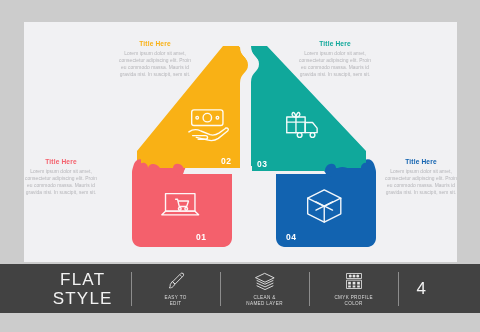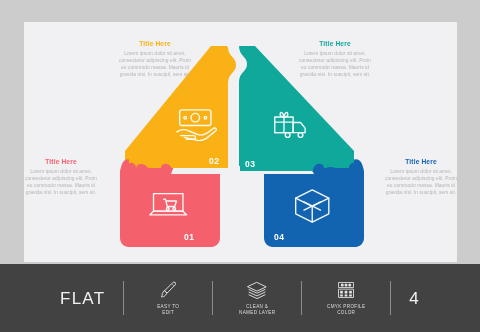--- a/index.html
+++ b/index.html
@@ -12,21 +12,21 @@
   .stage{position:absolute;inset:0;}
 
   
   .card{
     position:absolute;left:24px;top:22px;width:433px;height:240px;
     background:#f1f1f3;
   }
 
   
   .footer{
-    position:absolute;left:0;top:264px;width:480px;height:68px;
+    position:absolute;left:0;top:264px;width:480px;height:49px;
     background:#424242;
     display:flex;align-items:center;justify-content:center;
   }
   .footer-inner{display:flex;align-items:center;gap:0px;}
   .f-word{
     color:#f2f2f2;font-size:17px;line-height:19px;letter-spacing:1.2px;
     text-align:center;font-weight:400;padding:0 13px;white-space:nowrap;
   }
   .f-div{width:1px;height:34px;background:#8d8d8d;margin:0 5px;}
   .f-feat{
@@ -46,21 +46,21 @@
   }
   .tblock .body{
     font-size:4.9px;line-height:7.0px;color:#b4b4b8;letter-spacing:.05px;
   }
   #tb-02{left:116px;top:40px;}
   #tb-03{left:296px;top:40px;}
   #tb-01{left:22px;top:158px;}
   #tb-04{left:382px;top:158px;}
 
   
-  .puzzle{position:absolute;left:24px;top:22px;width:433px;height:240px;}
+  .puzzle{position:absolute;left:36px;top:22px;width:433px;height:240px;}
   .puzzle svg{display:block;width:433px;height:240px;}
   .num{font-size:8.5px;font-weight:bold;fill:#ffffff;letter-spacing:.4px;}
 </style>
 </head>
 <body>
 
 <div class="stage">
 
   <div class="card"></div>
 
@@ -251,20 +251,21 @@
   <div class="tblock" id="tb-04">
     <div class="ttl" style="color:#1263b0">Title Here</div>
     <div class="body">Lorem ipsum dolor sit amet, consectetur adipiscing elit. Proin eu commodo massa. Mauris id gravida nisi. In suscipit, sem sit.</div>
   </div>
 
   <div class="footer">
     <div class="footer-inner">
 
       <div>
         <div class="f-word">FLAT</div>
+        <div class="f-word">STYLE</div>
       </div>
 
       <div class="f-div"></div>
 
       <div class="f-feat">
         <span>
           <svg width="20" height="20" viewBox="0 0 24 24" fill="none" stroke="#e6e6e6" stroke-width="1.1" stroke-linecap="round" stroke-linejoin="round">
             <path d="M20.5,3.2 C21.4,4.1 21.4,5.2 20.5,6.1 L10.8,15.8 L7.9,12.9 L17.6,3.2 C18.5,2.3 19.6,2.3 20.5,3.2 Z"></path>
             <path d="M7.9,12.9 L10.8,15.8 L8.6,18.6 C7.6,19.9 5.6,20.4 4,20.2 C4.9,19 5.3,17.9 5.2,16.6 Z"></path>
             <path d="M17.6,5.4 L18.6,6.4"></path>

